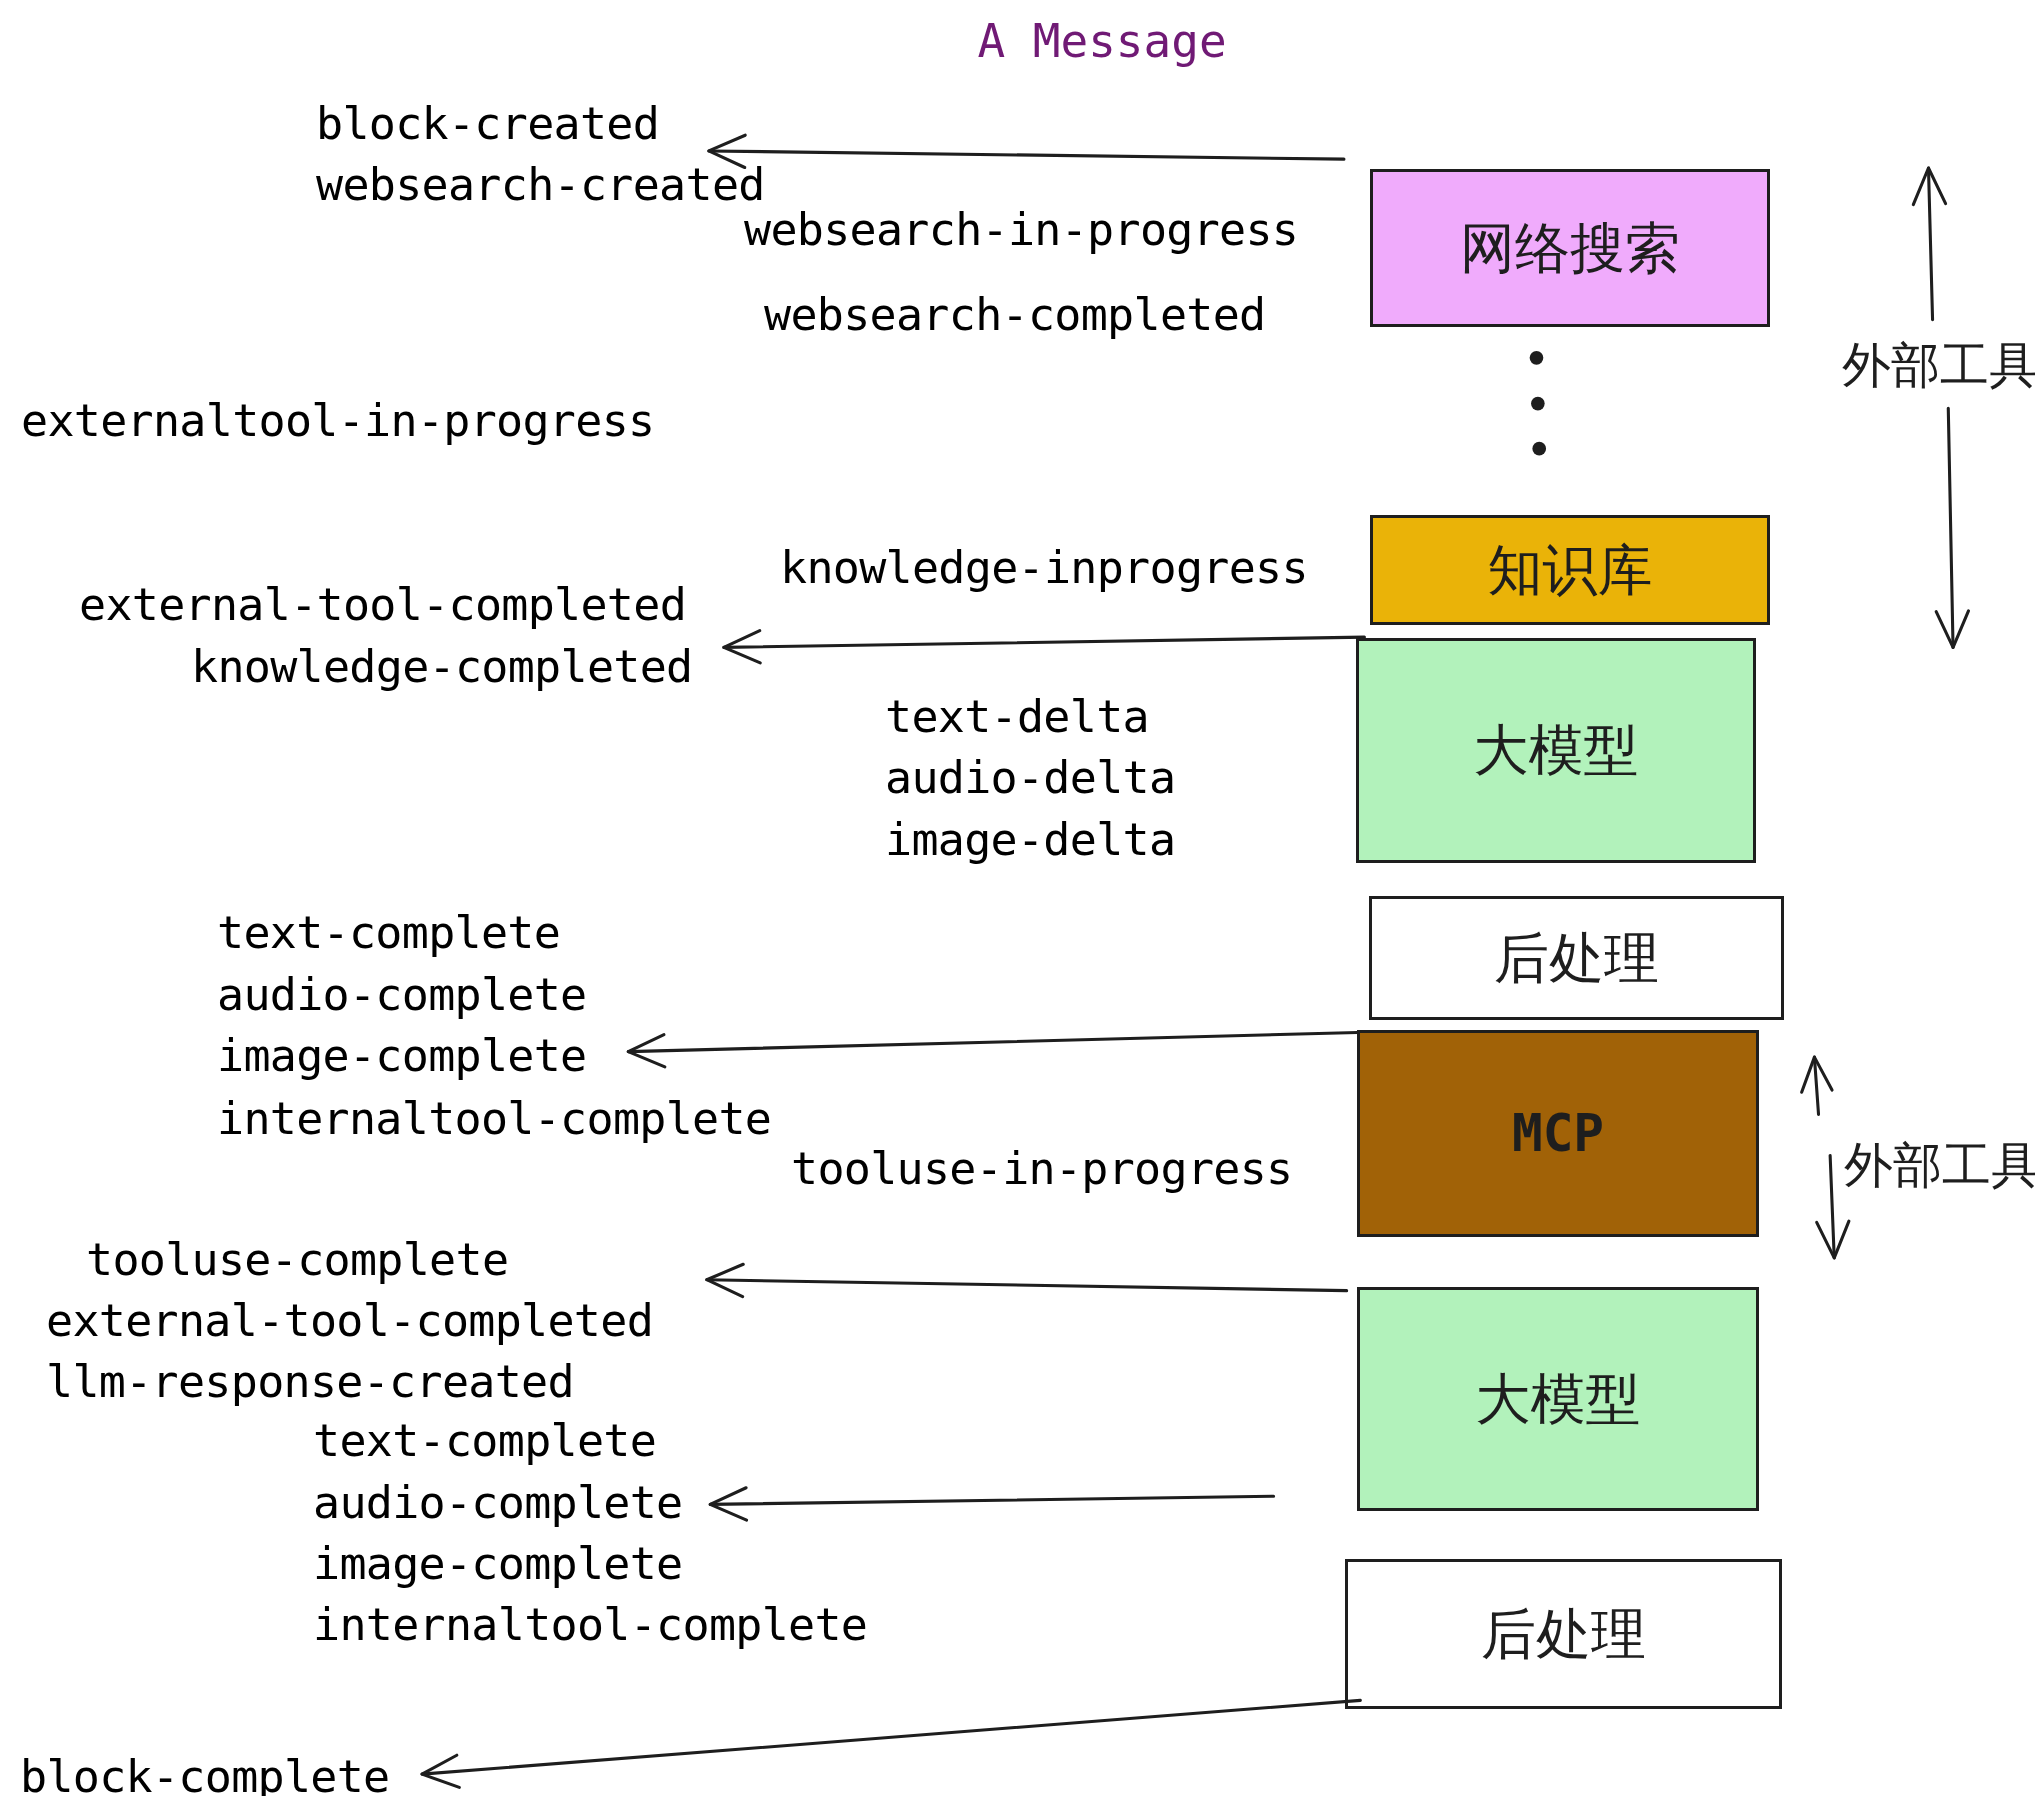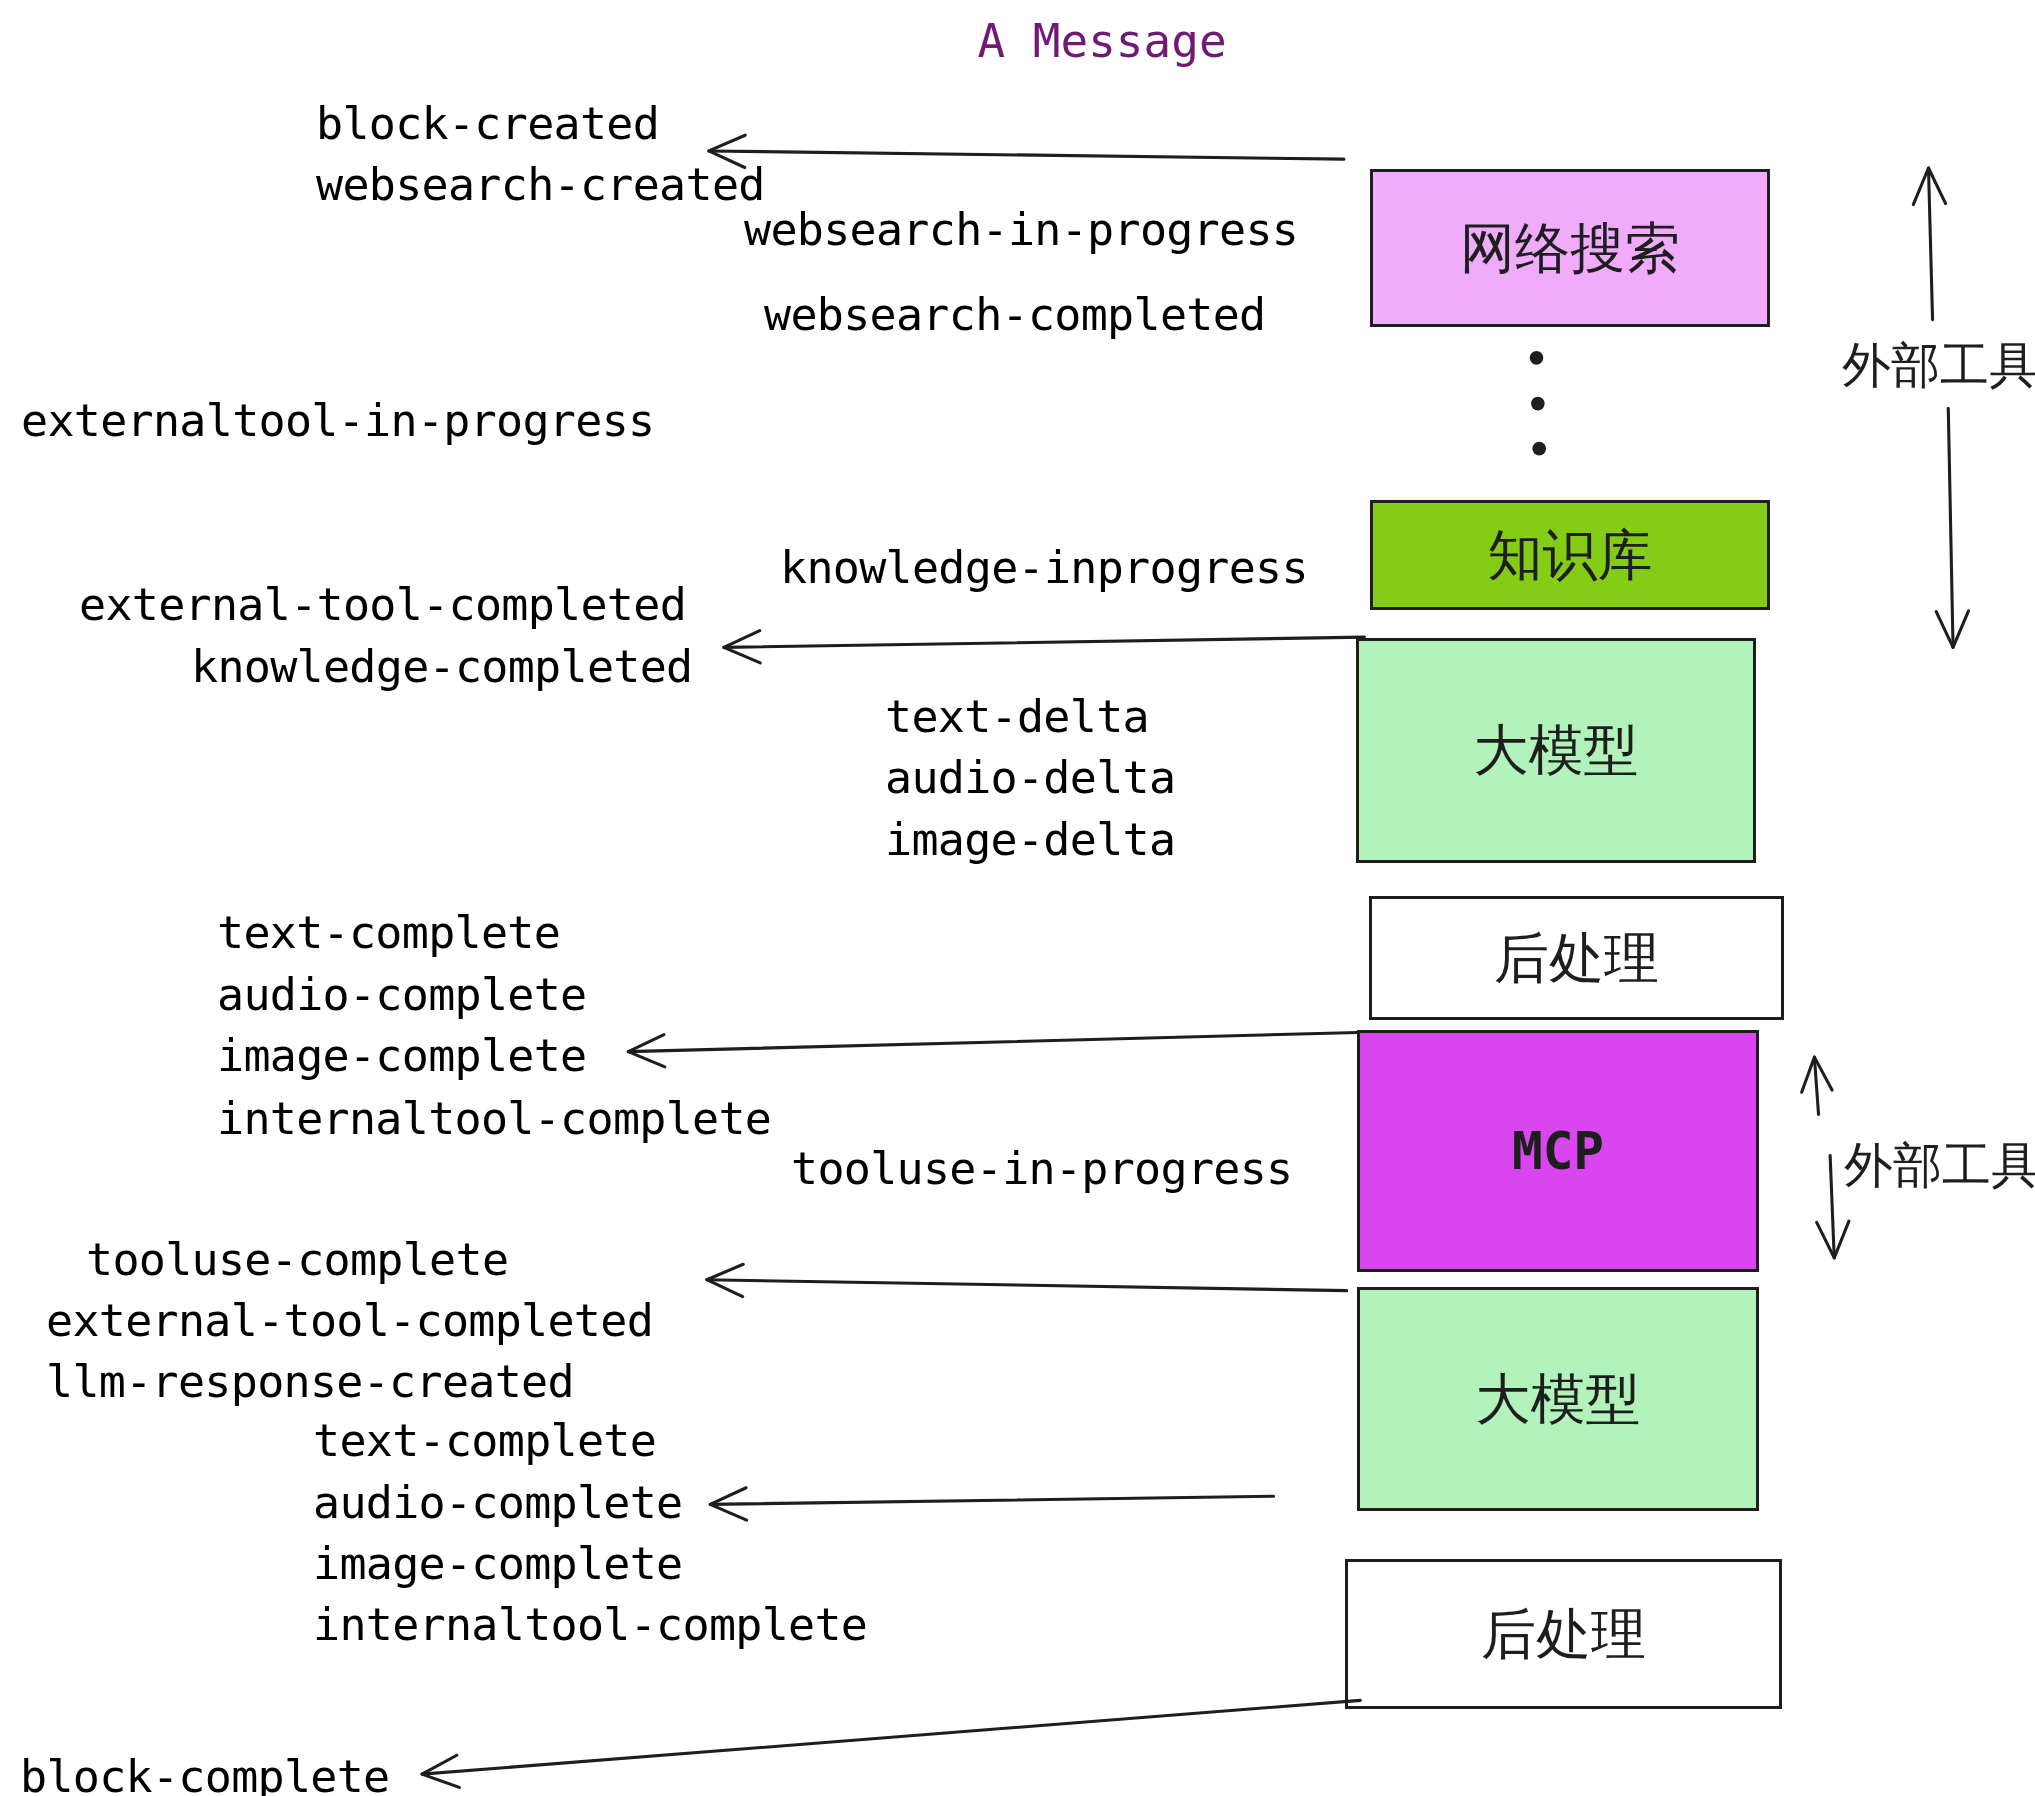--- a/index.html
+++ b/index.html
@@ -104,30 +104,30 @@
   <div class="ev" style="left:46px;   top:1381px;">llm-response-created</div>
   <div class="ev" style="left:313px;  top:1440px;">text-complete</div>
   <div class="ev" style="left:313px;  top:1502px;">audio-complete</div>
   <div class="ev" style="left:313px;  top:1563px;">image-complete</div>
   <div class="ev" style="left:313px;  top:1624px;">internaltool-complete</div>
   <div class="ev" style="left:20px;   top:1776px;">block-complete</div>
 
   <div class="box" style="left: 1370px; top: 169px; width: 400px; height: 158px; background: #f0abfc;">
     <span class="lbl">网络搜索</span>
   </div>
-  <div class="box" style="left: 1370px; top: 500px; width: 400px; height: 110px; background: #84cc16;">
+  <div class="box" style="left: 1370px; top: 515px; width: 400px; height: 110px; background: #eab308;">
     <span class="lbl">知识库</span>
   </div>
   <div class="box" style="left: 1356px; top: 638px; width: 400px; height: 225px; background: rgb(178, 242, 187);">
     <span class="lbl">大模型</span>
   </div>
   <div class="box" style="left: 1369px; top: 896px; width: 415px; height: 124px; background: rgb(255, 255, 255);">
     <span class="lbl">后处理</span>
   </div>
-  <div class="box" style="left: 1357px; top: 1030px; width: 402px; height: 242px; background: #d946ef;">
+  <div class="box" style="left: 1357px; top: 1030px; width: 402px; height: 207px; background: #a16207;">
     <span class="lbl mono">MCP</span>
   </div>
   <div class="box" style="left: 1357px; top: 1287px; width: 402px; height: 224px; background: rgb(178, 242, 187);">
     <span class="lbl">大模型</span>
   </div>
   <div class="box" style="left: 1345px; top: 1559px; width: 437px; height: 150px; background: rgb(255, 255, 255);">
     <span class="lbl">后处理</span>
   </div>
 
   <div class="side-label" style="left:1842px; top:365px;">外部工具</div>

